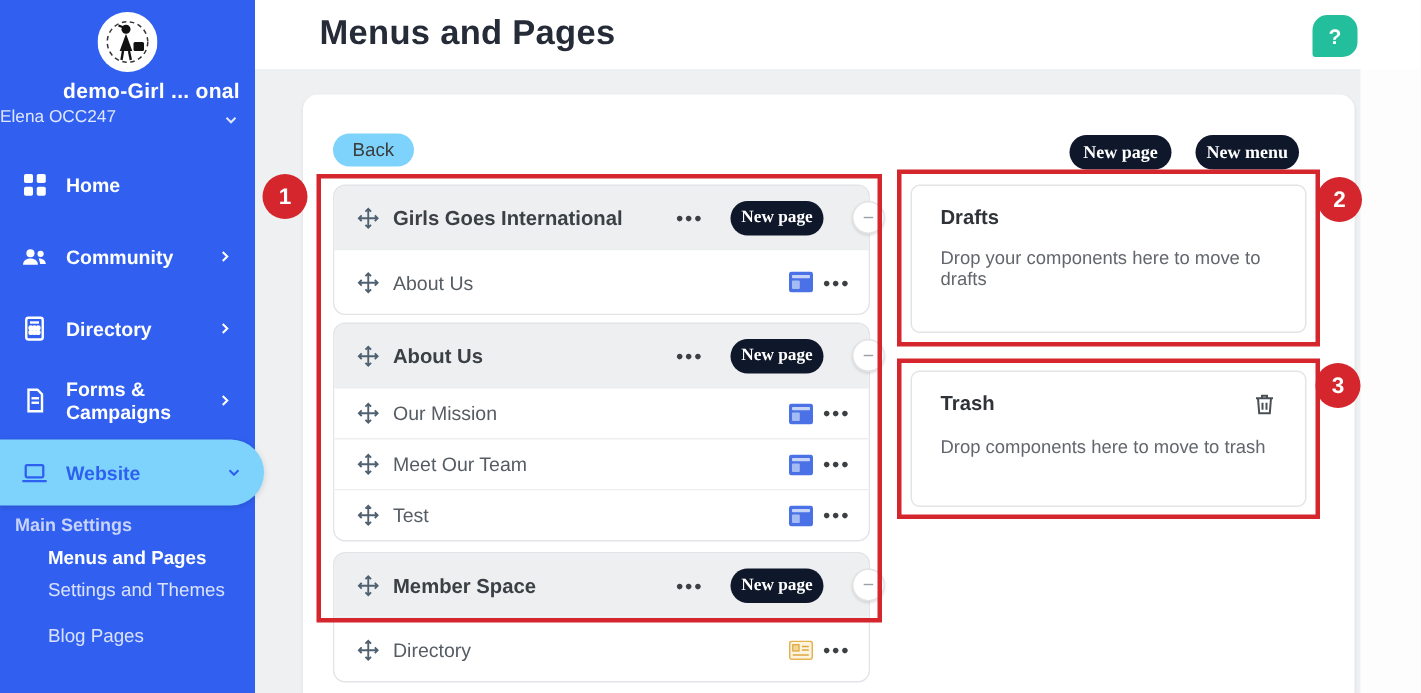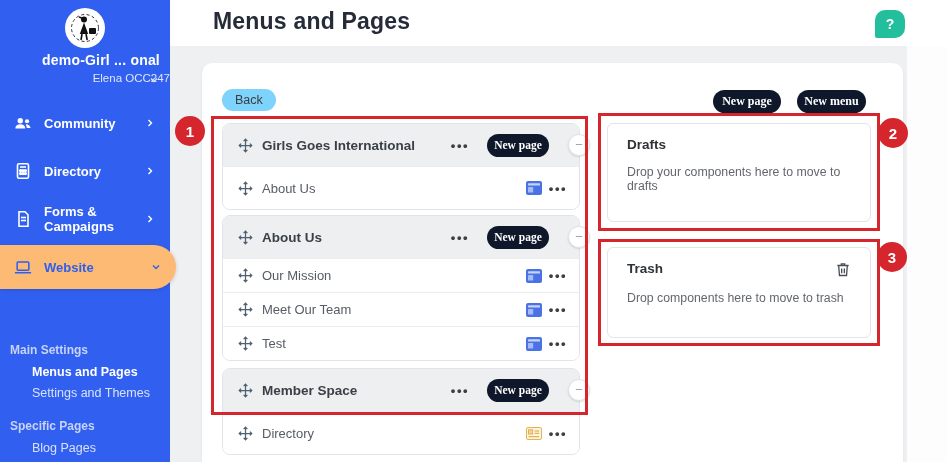--- a/index.html
+++ b/index.html
@@ -4,27 +4,27 @@
 <style>
   * { margin:0; padding:0; box-sizing:border-box; }
   html,body { width:947px; height:462px; overflow:hidden; }
   body { font-family:"Liberation Sans", sans-serif; }
   #app { position:relative; width:947px; height:462px; background:#eff0f2; overflow:hidden; }
 
   
   .sidebar { position:absolute; left:0; top:0; width:170px; height:462px; background:#3160f1; z-index:20; overflow:visible; }
   .logo-wrap { position:absolute; left:65px; top:8px; width:40px; height:40px; }
   .org-title { position:absolute; left:16px; top:52px; width:170px; text-align:center; color:#fff; font-size:14px; font-weight:bold; letter-spacing:.2px; }
-  .org-user { position:absolute; left:0; top:72px; width:170px; text-align:right; color:#dfe7fd; font-size:11.5px; }
+  .org-user { position:absolute; left:0; top:72px; width:170px; text-align:left; color:#dfe7fd; font-size:11.5px; }
   .org-chevron { position:absolute; left:148px; top:74px; width:12px; height:12px; }
   .nav { position:absolute; left:0; top:99px; width:170px; }
   .nav-item { position:relative; height:48px; display:flex; align-items:center; padding-left:14px; color:#fff; font-size:13px; font-weight:bold; cursor:pointer; }
   .nav-item .nicon { width:18px; height:18px; margin-right:12px; flex:0 0 18px; display:flex; align-items:center; }
   .nav-item .chev { position:absolute; right:14px; top:50%; transform:translateY(-50%); width:12px; height:12px; }
-  .nav-item.active { background:#fdba74; color:#2d5ff0; width:176px; height:44px; margin-top:2px; border-radius:0 22px 22px 0; box-shadow:0 1px 4px rgba(0,0,0,.15); }
+  .nav-item.active { background:#7dd3fc; color:#2d5ff0; width:176px; height:44px; margin-top:2px; border-radius:0 22px 22px 0; box-shadow:0 1px 4px rgba(0,0,0,.15); }
   .sec { position:absolute; left:0; top:338px; width:176px; }
   .sec-header { height:24px; line-height:24px; padding-left:10px; color:#c7d3f8; font-size:12px; font-weight:bold; }
   .sec-item { height:21px; line-height:21px; padding-left:32px; color:#d9e2fc; font-size:12.5px; cursor:pointer; }
   .sec-item.current { color:#ffffff; font-weight:bold; }
   .sec-gap { height:10px; }
 
   
   .topbar { position:absolute; left:170px; top:0; width:777px; height:46px; background:#fff; z-index:5; }
   .page-title { position:absolute; left:43px; top:8px; font-size:23px; font-weight:bold; color:#262b38; letter-spacing:.2px; }
   .help-btn { position:absolute; left:705px; top:10px; width:30px; height:28px; background:#23bf9c; color:#fff; font-size:14px; font-weight:bold; border:none; border-radius:10px 10px 10px 2px; cursor:pointer; }
@@ -91,20 +91,31 @@
     </div>
     <div class="org-title">demo-Girl ... onal</div>
     <div class="org-user">Elena OCC247</div>
     <svg class="org-chevron" viewBox="0 0 24 24" fill="none" stroke="#dfe7fd" stroke-width="2.6">
         <path d="M6 9l6 6 6-6"></path>
       </svg>
 
     <div class="nav">
       <div class="nav-item">
         <span class="nicon">
+          <svg viewBox="0 0 18 18" width="18" height="18" fill="#fff">
+              <rect x="2" y="2" width="6" height="6" rx="1.2"></rect>
+              <rect x="10.5" y="2" width="6" height="6" rx="1.2"></rect>
+              <rect x="2" y="10.5" width="6" height="6" rx="1.2"></rect>
+              <rect x="10.5" y="10.5" width="6" height="6" rx="1.2"></rect>
+            </svg>
+        </span>
+        <span>Home</span>
+      </div>
+      <div class="nav-item">
+        <span class="nicon">
           <svg viewBox="0 0 20 18" width="19" height="17" fill="#fff">
               <circle cx="7" cy="6" r="3"></circle>
               <path d="M1.5 14.5c0-3 2.5-4.6 5.5-4.6s5.5 1.6 5.5 4.6z"></path>
               <circle cx="14.5" cy="6.5" r="2.3"></circle>
               <path d="M13.2 9.8c2.6.1 5 1.5 5.2 4.2h-4.2c-.2-1.8-1-2.9-1-4.2z"></path>
             </svg>
         </span>
         <span>Community</span>
         <svg class="chev" viewBox="0 0 24 24" fill="none" stroke="#fff" stroke-width="2.8">
             <path d="M9 6l6 6-6 6"></path>
@@ -153,21 +164,20 @@
             <path d="M6 9l6 6 6-6"></path>
           </svg>
       </div>
     </div>
 
     <div class="sec">
       <div class="sec-header">Main Settings</div>
       <div class="sec-item current">Menus and Pages</div>
       <div class="sec-item">Settings and Themes</div>
       <div class="sec-gap"></div>
-      <div class="sec-header">Specific Pages</div>
       <div class="sec-item">Blog Pages</div>
     </div>
   </nav>
 
   <header class="topbar">
     <h1 class="page-title">Menus and Pages</h1>
     <button class="help-btn">?</button>
   </header>
 
   <div class="rightstrip"></div>

